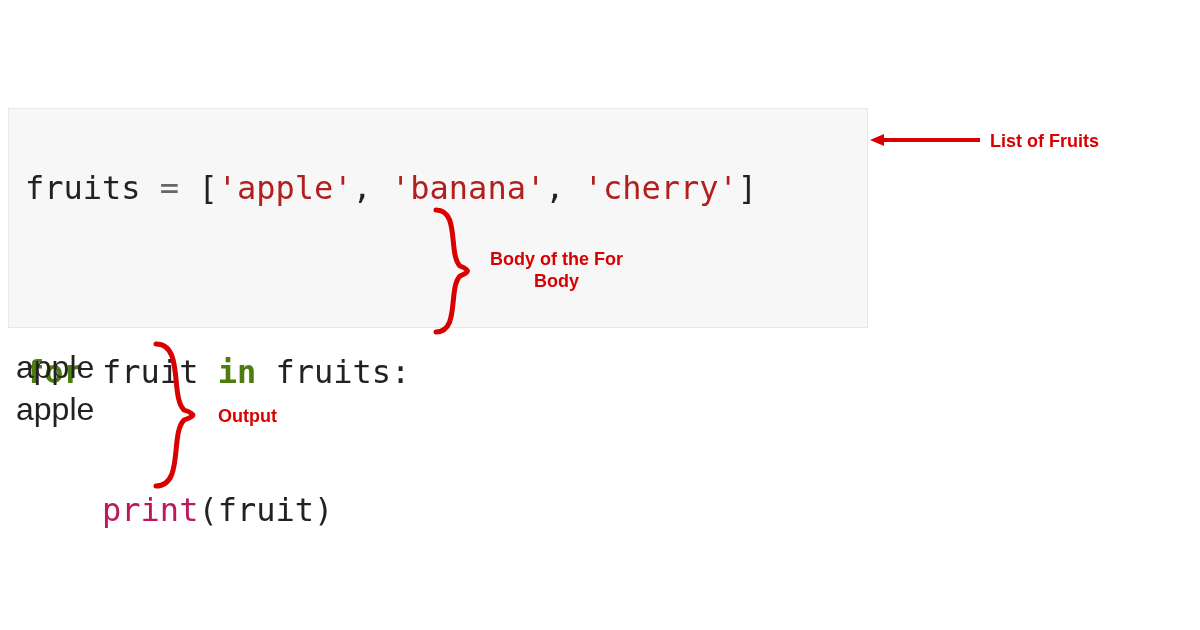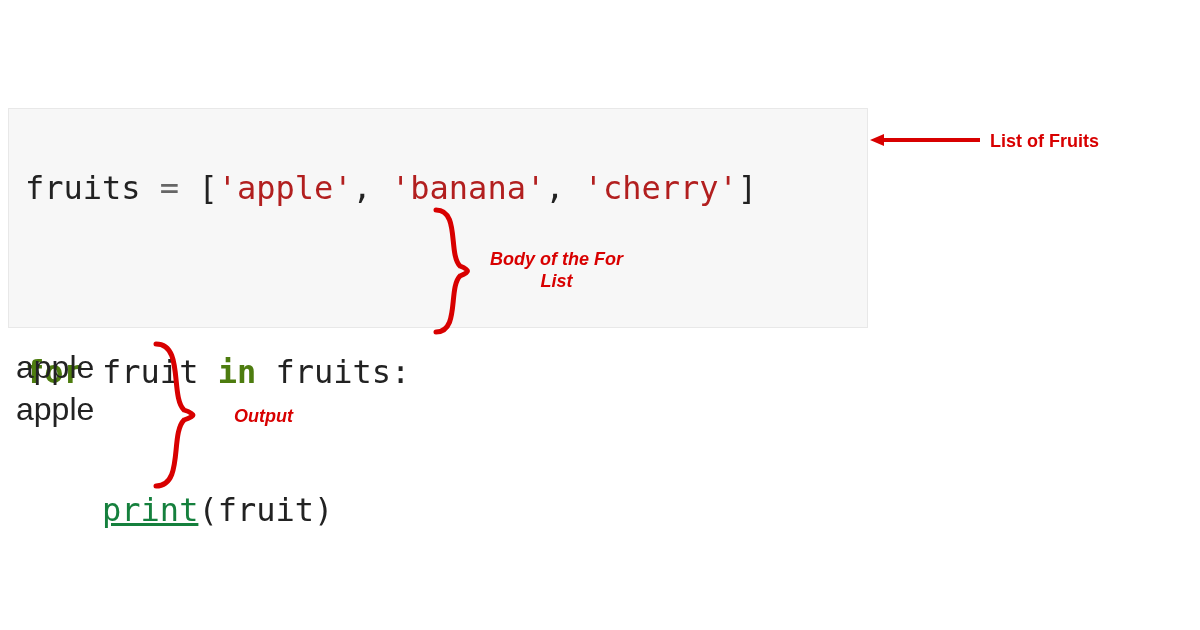--- a/index.html
+++ b/index.html
@@ -32,21 +32,21 @@
     line-height: 46px;
     white-space: pre;
     color: #222;
     padding-left: 16px;
   }
   .tok-var   { color: #222; }
   .tok-op    { color: #666; }
   .tok-bracket { color: #222; }
   .tok-str   { color: #b21f1f; }
   .tok-kw    { color: #4d7c0f; font-weight: bold; }
-  .tok-func  { color: #15803d; text-decoration: underline; }
+  .tok-func  { color: #be185d; }
   .tok-punc  { color: #222; }
 
   .output-block {
     position: absolute;
     left: 16px;
     top: 346px;
   }
   .output-line {
     font-size: 32px;
     line-height: 42px;
@@ -94,23 +94,23 @@
 
   <svg class="arrow-svg" style="left:870px; top:130px; width:110px; height:20px;">
     <line x1="110" y1="10" x2="12" y2="10" stroke="#d80000" stroke-width="4"></line>
     <polygon points="0,10 14,4 14,16" fill="#d80000"></polygon>
   </svg>
   <div class="annot" style="left:990px; top:130px;">List of Fruits</div>
 
   <svg class="brace-svg" style="left:430px; top:206px; width:50px; height:130px;" viewBox="0 0 50 130">
     <path d="M6 4 C30 4 18 48 30 60 C40 64 40 66 30 70 C18 82 30 126 6 126" fill="none" stroke="#d80000" stroke-width="5" stroke-linecap="round"></path>
   </svg>
-  <div class="annot" style="left:490px; top:248px; text-align:center;font-style:italic;">
+  <div class="annot" style="left:490px; top:248px; text-align:center;">
     <div>Body of the For</div>
-    <div>List</div>
+    <div>Body</div>
   </div>
 
   <svg class="brace-svg" style="left:150px; top:340px; width:55px; height:150px;" viewBox="0 0 55 150">
     <path d="M6 4 C34 4 20 56 34 70 C46 74 46 76 34 80 C20 94 34 146 6 146" fill="none" stroke="#d80000" stroke-width="5" stroke-linecap="round"></path>
   </svg>
-  <div class="annot" style="left:234px; top:405px;font-style:italic;">Output</div>
+  <div class="annot" style="left:218px; top:405px;">Output</div>
 
 </div>
 
 </body></html>

